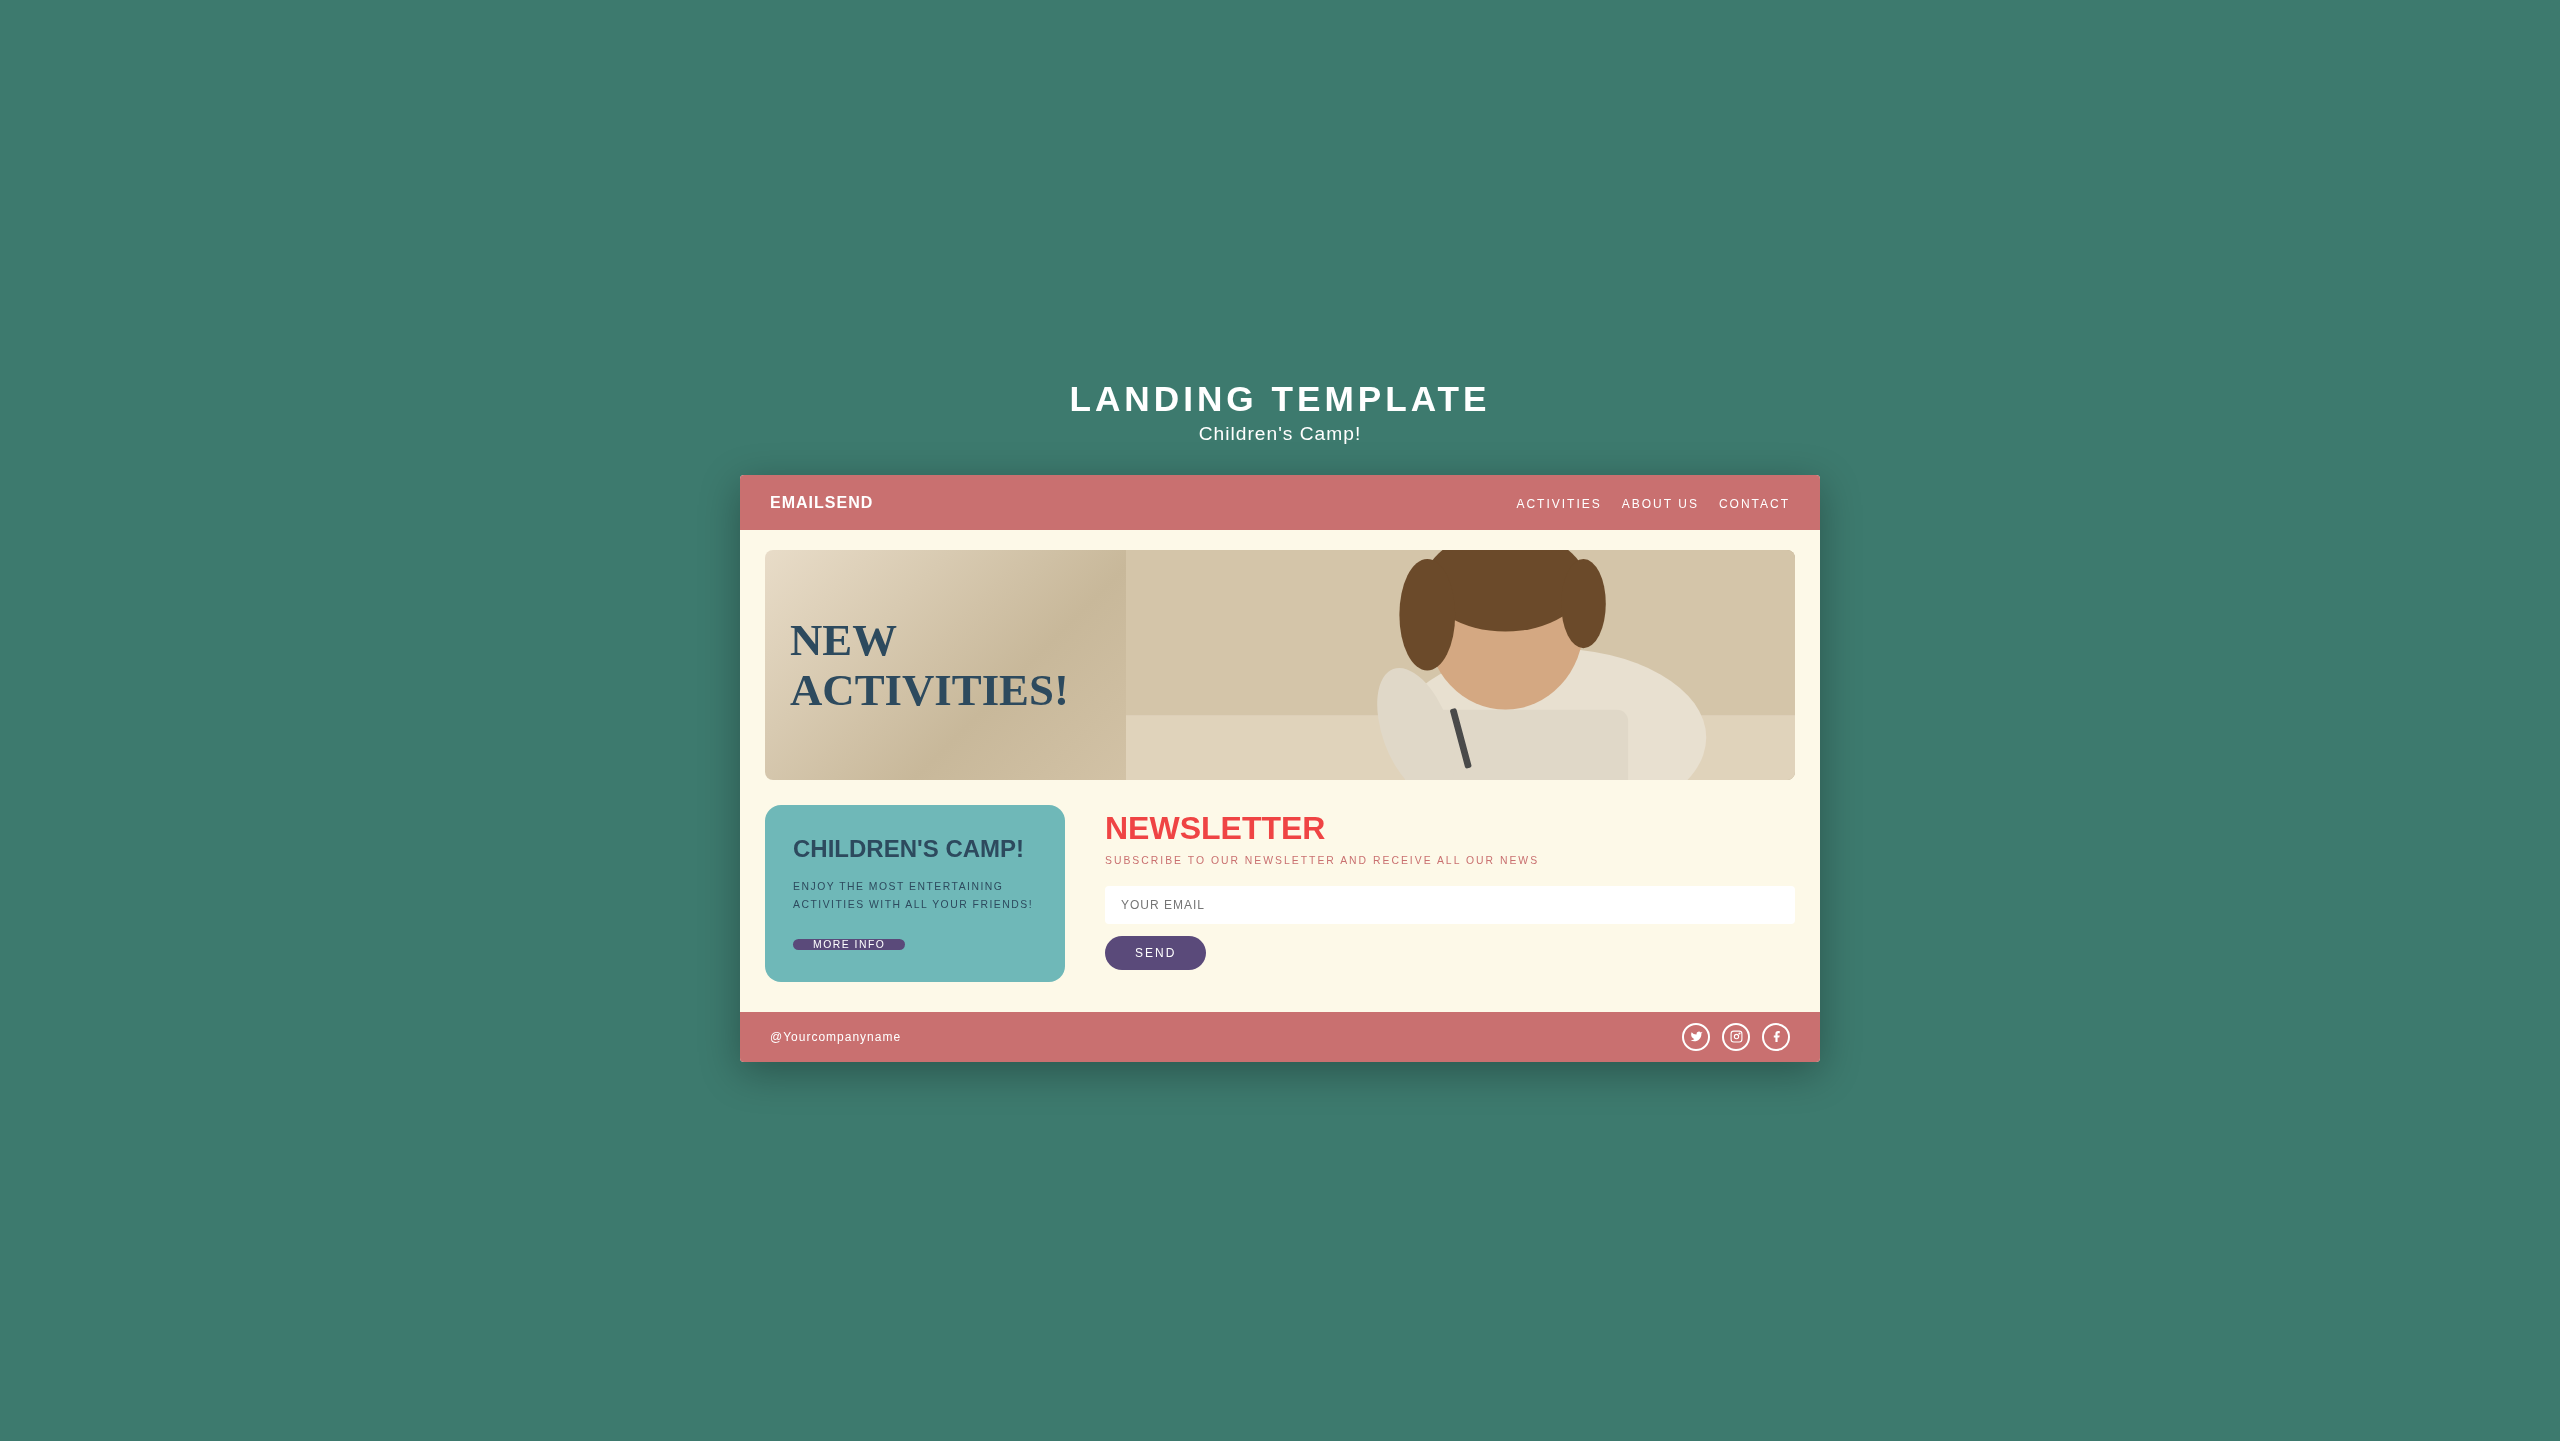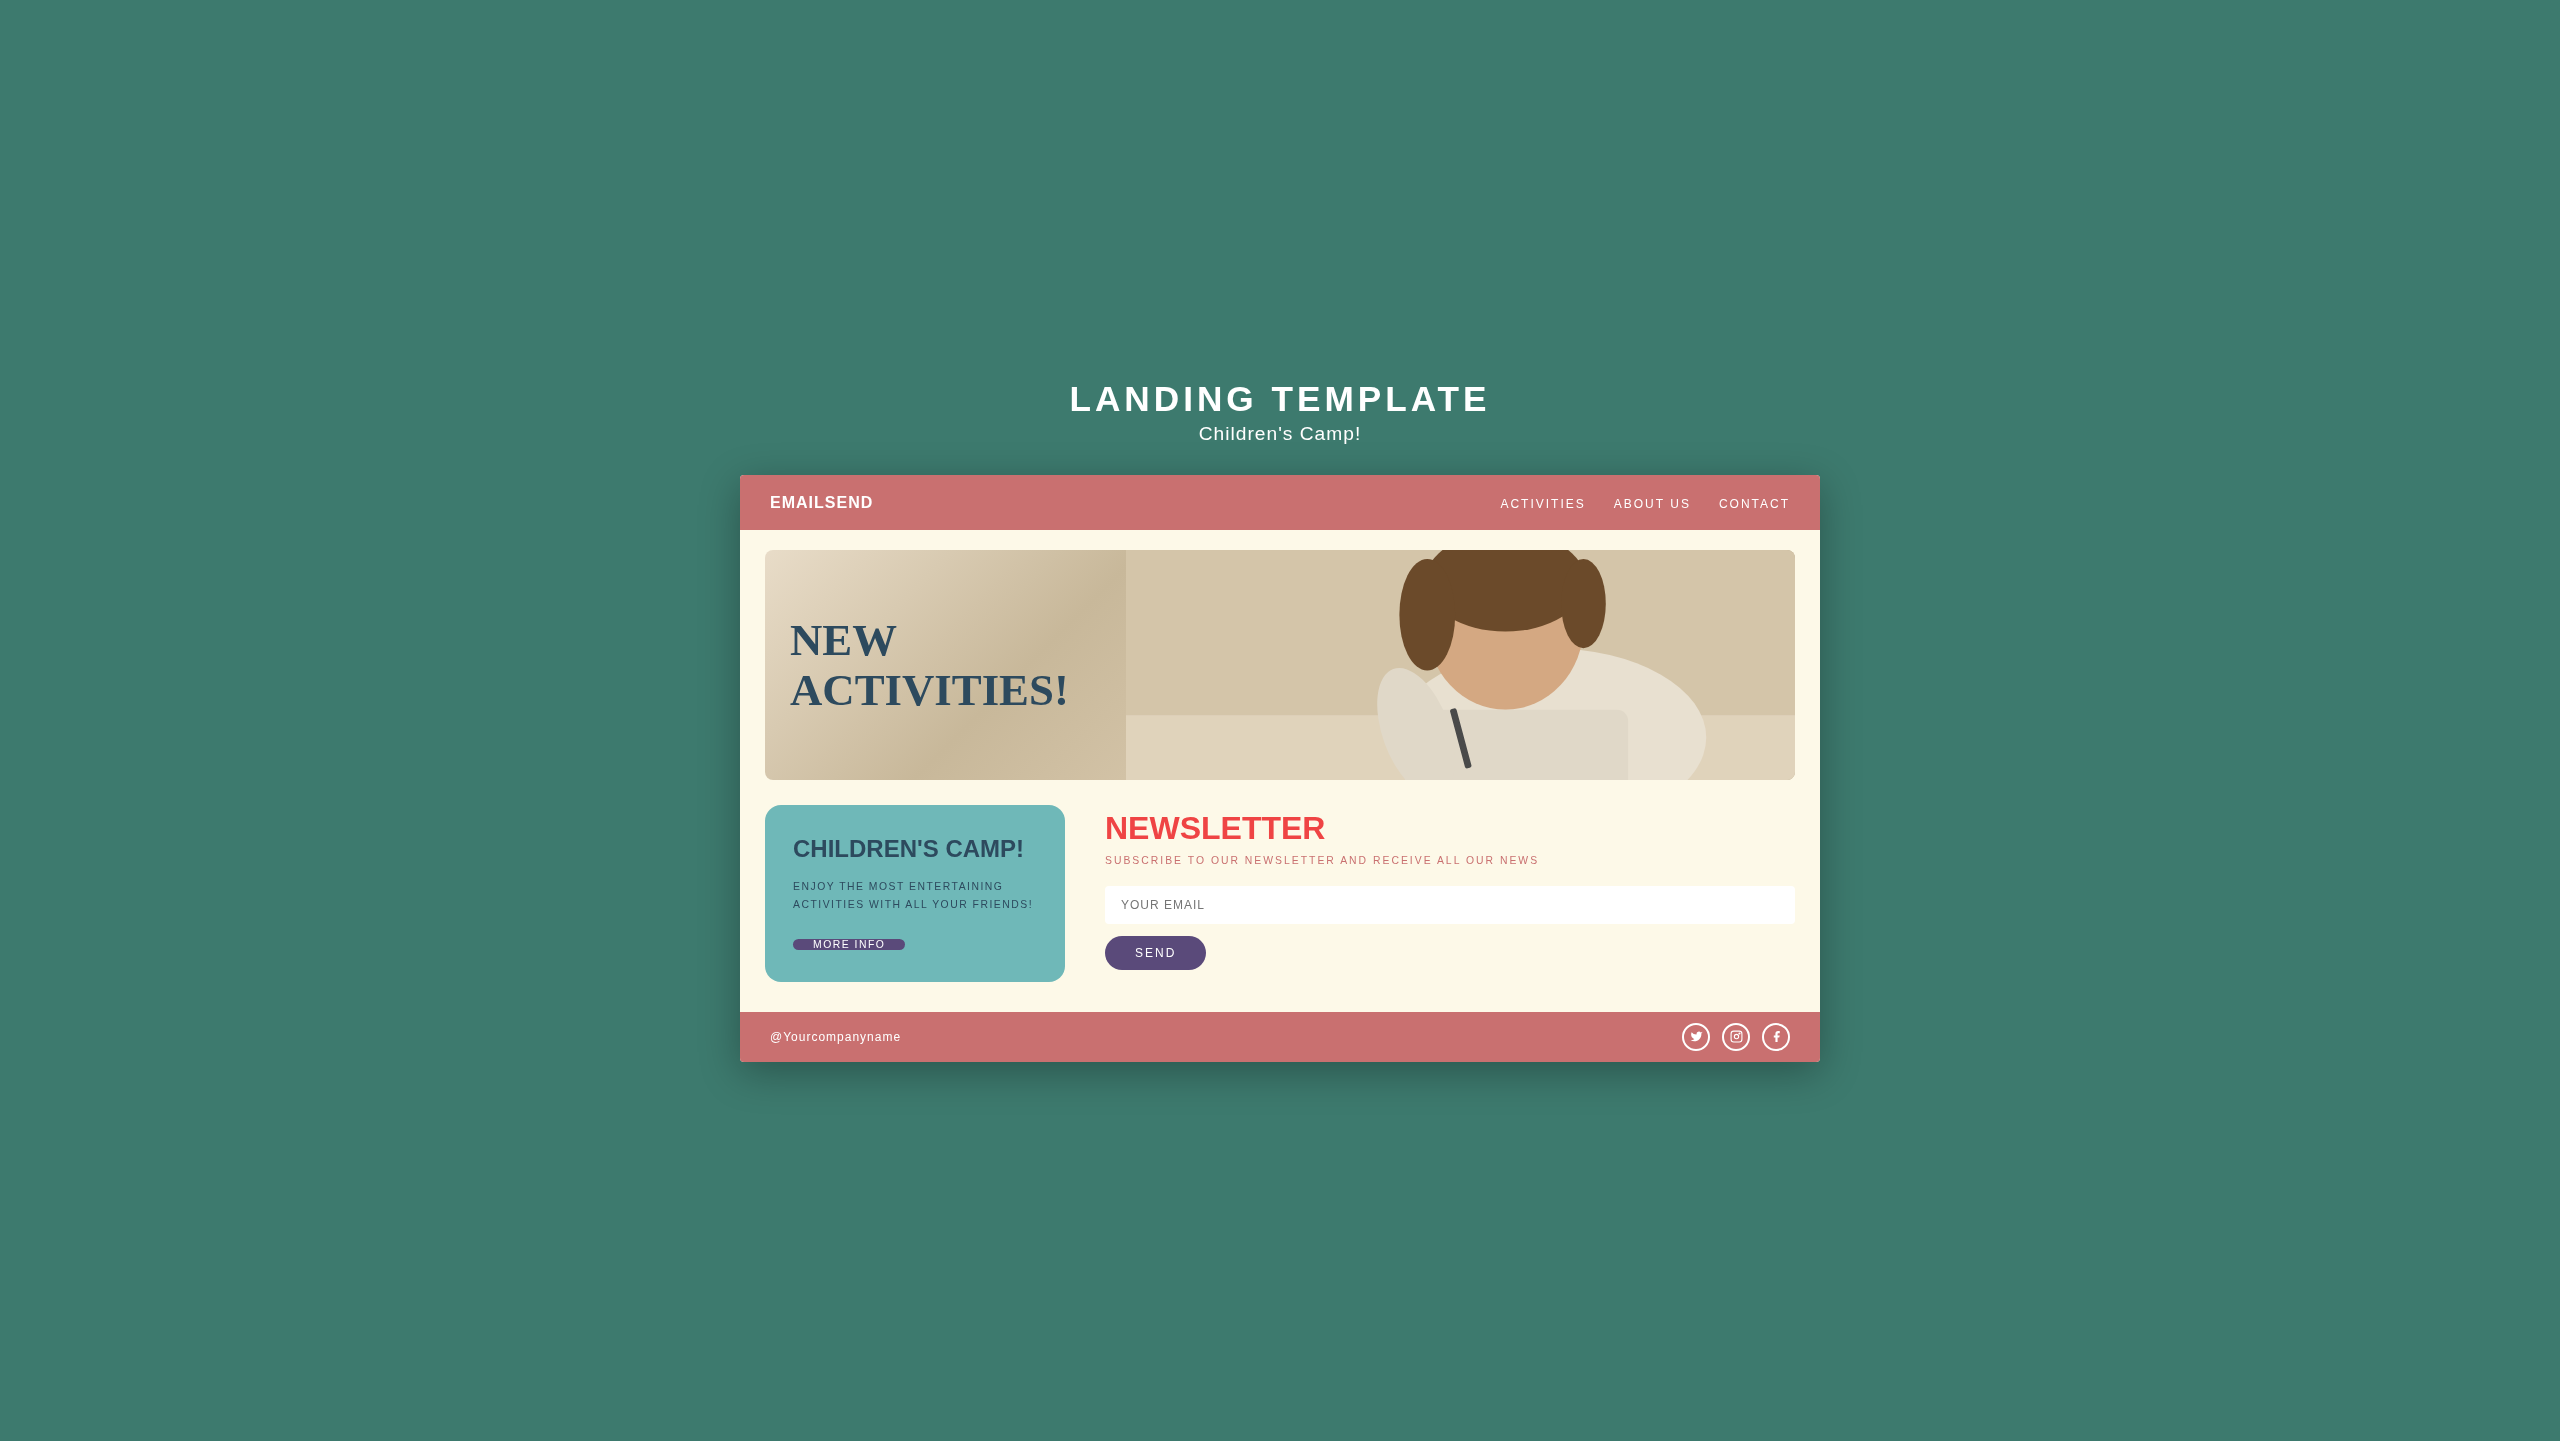--- a/index.html
+++ b/index.html
@@ -60,21 +60,21 @@
       font-weight: normal;
       letter-spacing: 1px;
     }
 
     .navbar-logo span {
       font-weight: bold;
     }
 
     .navbar-links {
       display: flex;
-      gap: 28px;
+      gap: 20px;
       list-style: none;
     }
 
     .navbar-links li a {
       color: white;
       text-decoration: none;
       font-size: 0.75rem;
       letter-spacing: 2px;
       text-transform: uppercase;
       font-weight: 500;

